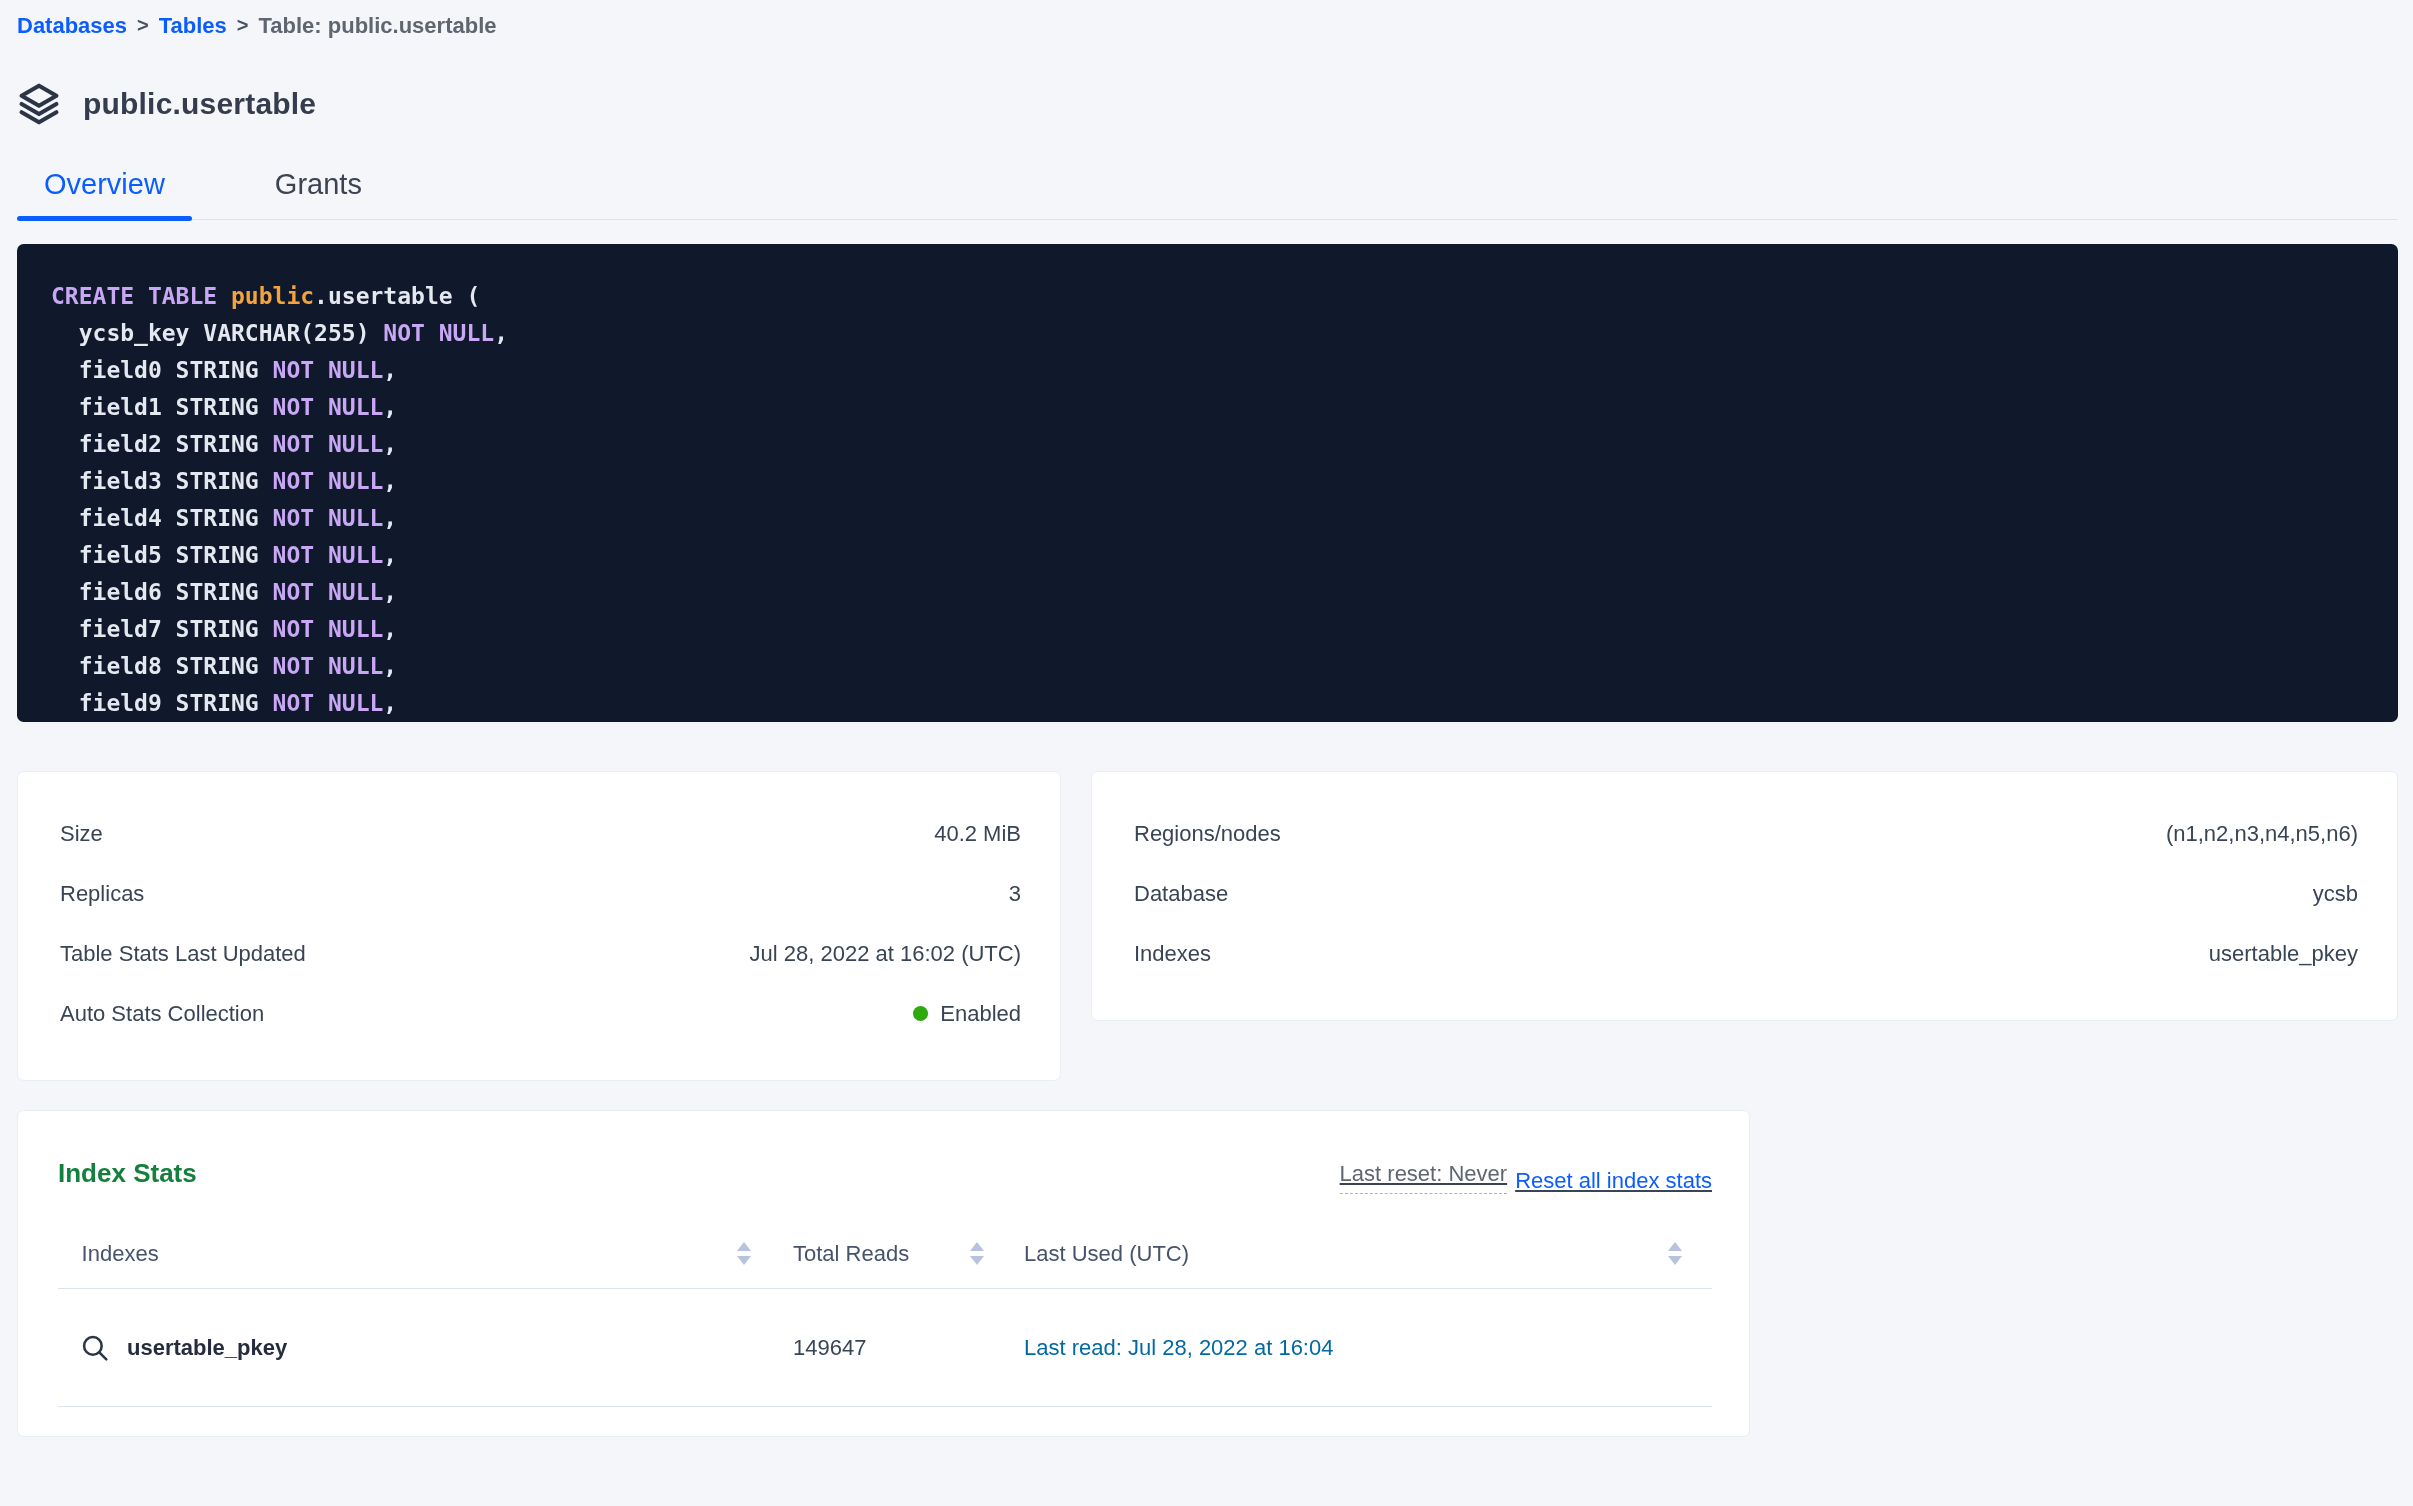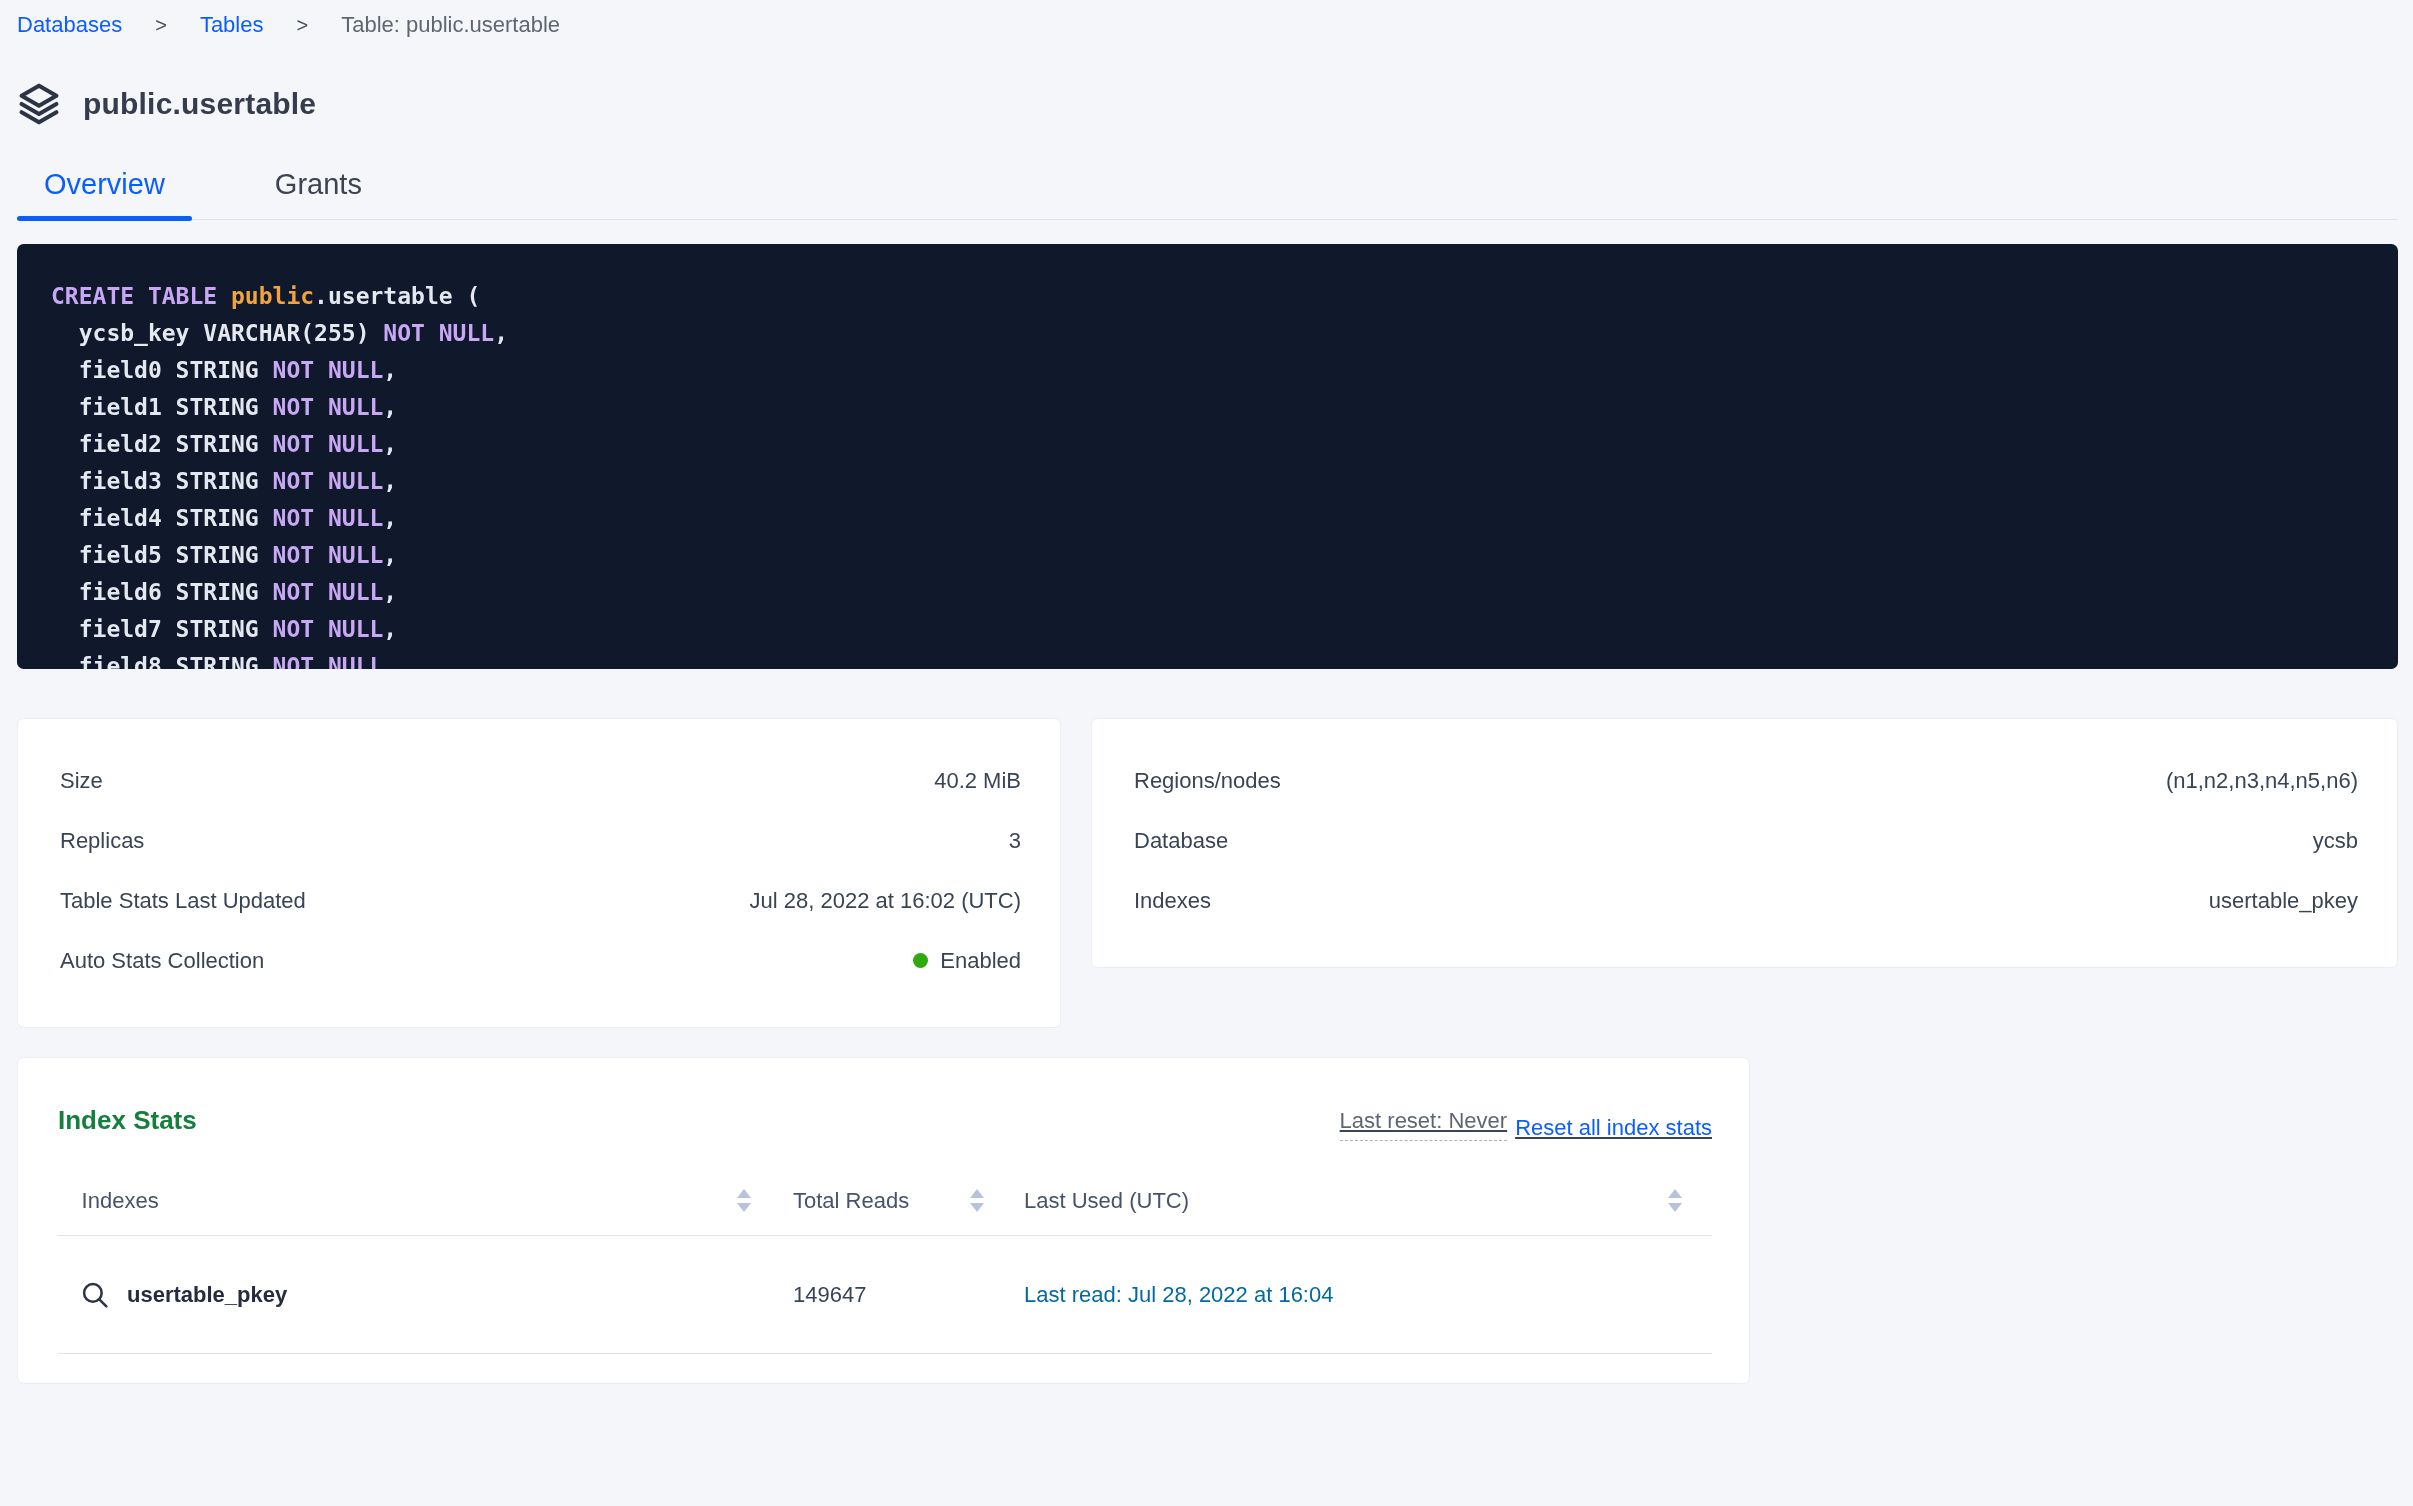--- a/index.html
+++ b/index.html
@@ -7,38 +7,38 @@
   body {
     width: 2413px; height: 1506px;
     background: var(--bg, #f4f6fa);
     font-family: "Liberation Sans", sans-serif;
     color: #394455;
     overflow: hidden;
   }
   .page { padding: 11.8px 15px 0 17px; }
 
   
-  .breadcrumb { display:flex; align-items:flex-start; gap:33px; font-size:22px; line-height:25px; }
+  .breadcrumb { display:flex; align-items:center; gap:10px; font-size:22px; line-height:25px;font-weight:bold; }
   .crumb { color: var(--accent, #0b5dff); text-decoration:none; cursor:pointer; }
   .sep { color:#4a5160; font-size:20px; padding-top:1.7px; }
   .crumb-cur { color:#5f6670; }
 
   
   .title-row { display:flex; align-items:center; gap:22px; margin-top:44px; }
   .title-row h1 { margin:0; font-size:30px; line-height:44px; font-weight:600; color:#343c4e; letter-spacing:0.2px; }
 
   
   .tab-bar { display:flex; margin-top:47px; border-bottom:1.7px solid var(--line,#dde3ee); }
   .tab { position:relative; font-size:29px; line-height:23.6px; color:#3d4354; padding:0 27px 22px; margin-right:56px; cursor:pointer; }
   .tab.active { color:var(--accent,#0b5dff); font-weight:500; }
   .tab.active::after { content:""; position:absolute; left:0; right:0; bottom:-1.7px; height:5px; border-radius:3.4px; background:var(--accent,#0b5dff); }
 
   
   .code {
-    margin-top:23.6px; height:425px; overflow:hidden;
+    margin-top:23.6px; height:478px; overflow:hidden;
     background: var(--code-bg,#10182b); border-radius:6.7px;
     padding:34px 34px 0 34px;
     font-family:"DejaVu Sans Mono", monospace;
     font-weight:700; font-size:23px; line-height:37px;
     white-space:pre;
   }
   .tk-kw     { color: var(--kw,#c8a7f4); }
   .tk-schema { color: var(--schema,#f2a33b); }
   .tk-plain  { color: var(--code-plain,#e4e8f0); }
 

